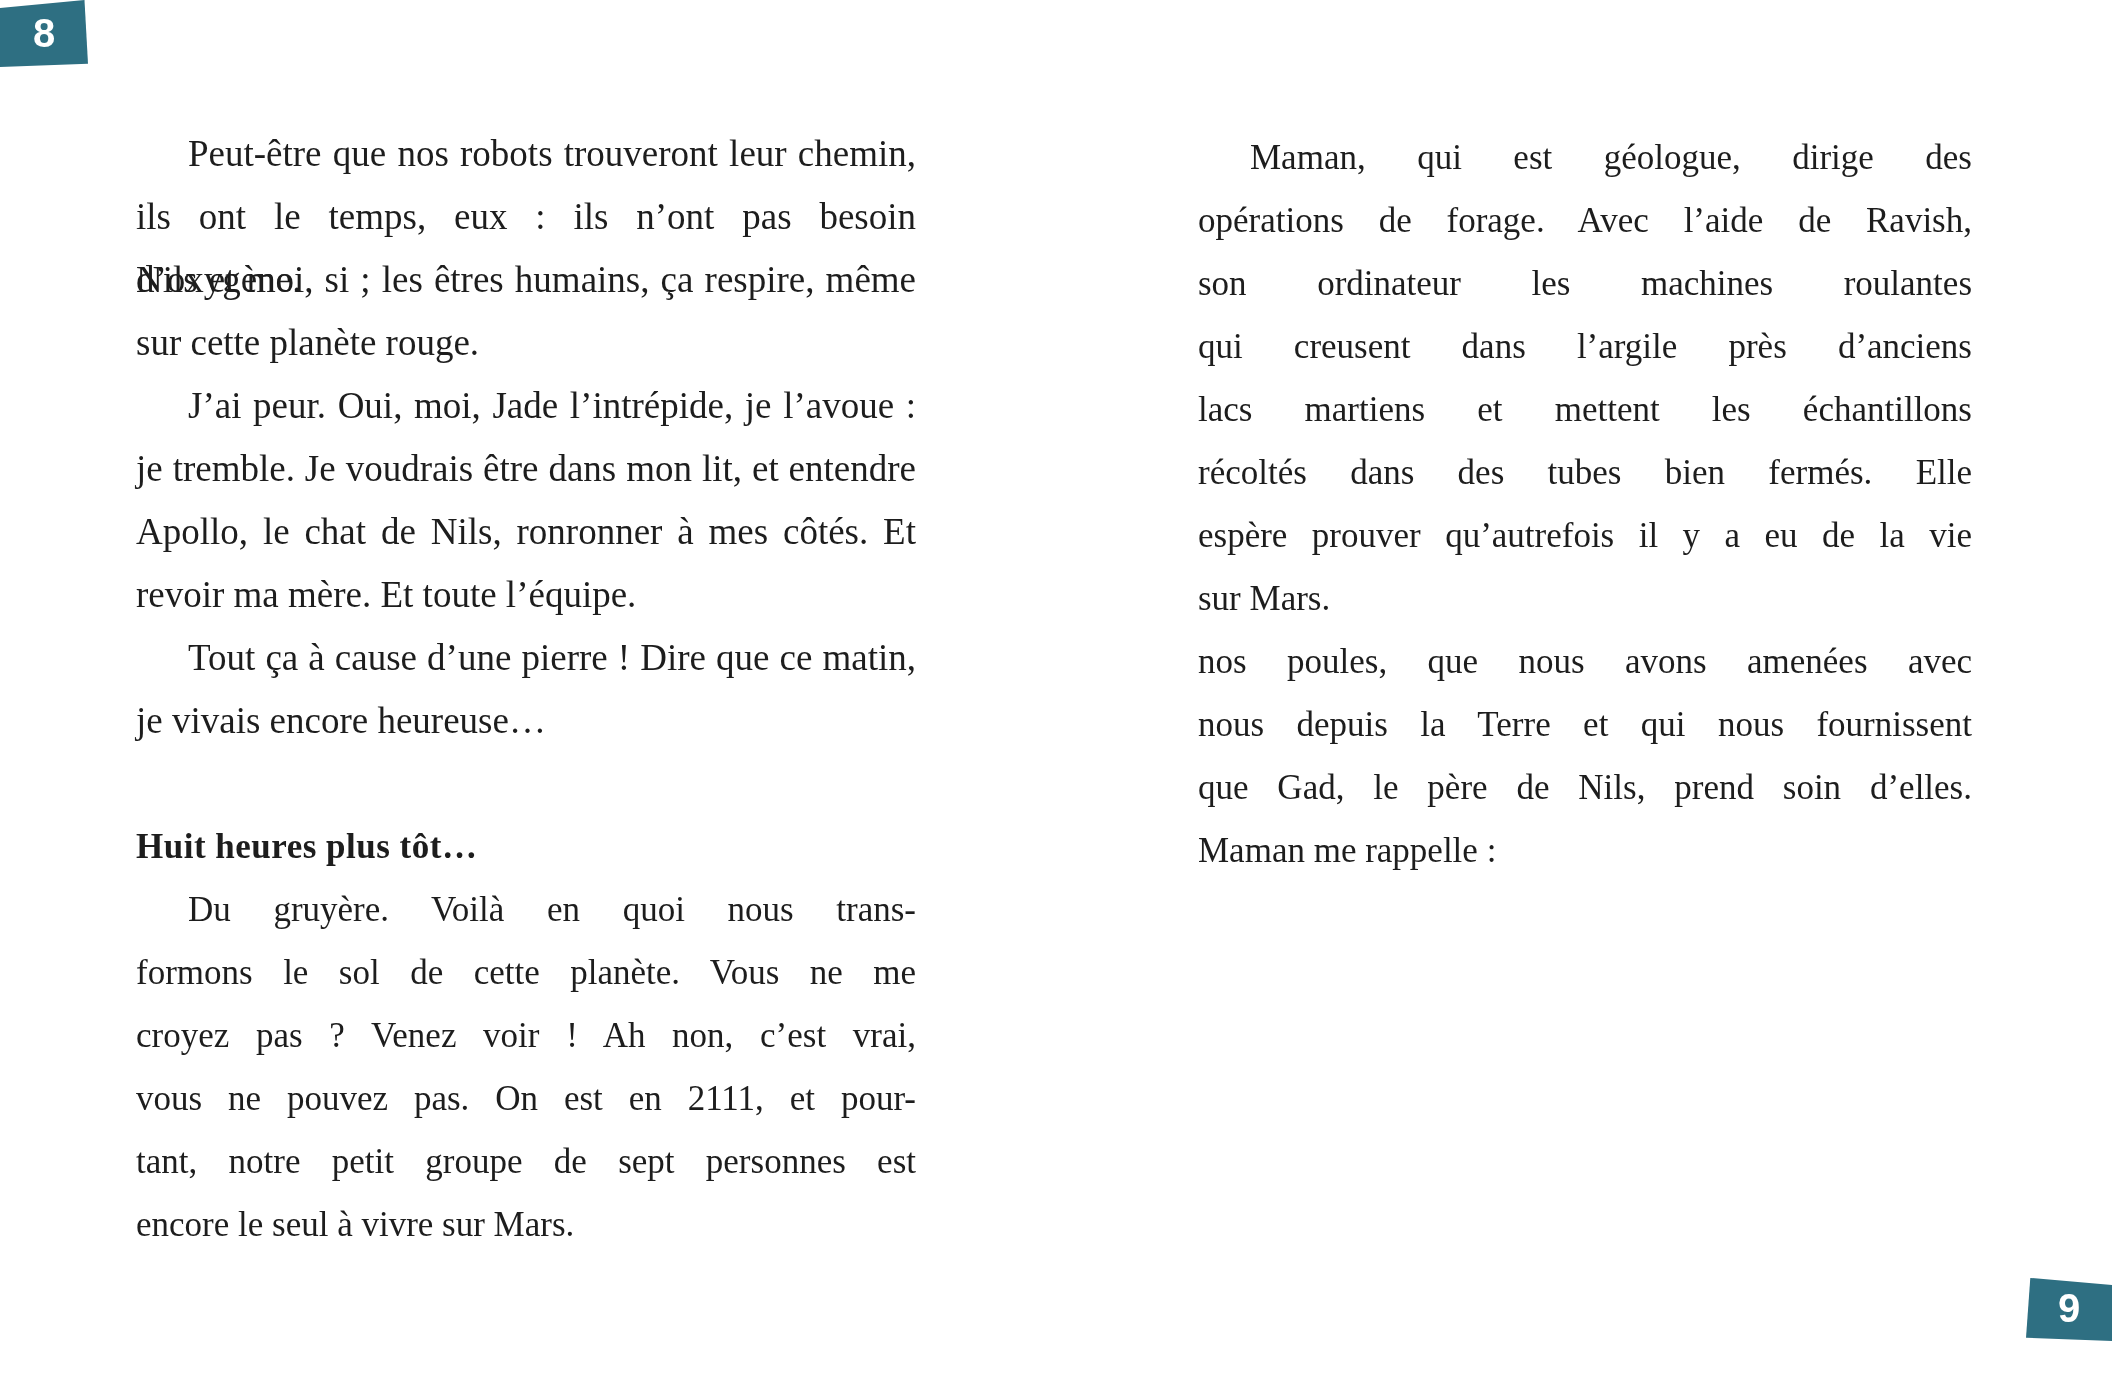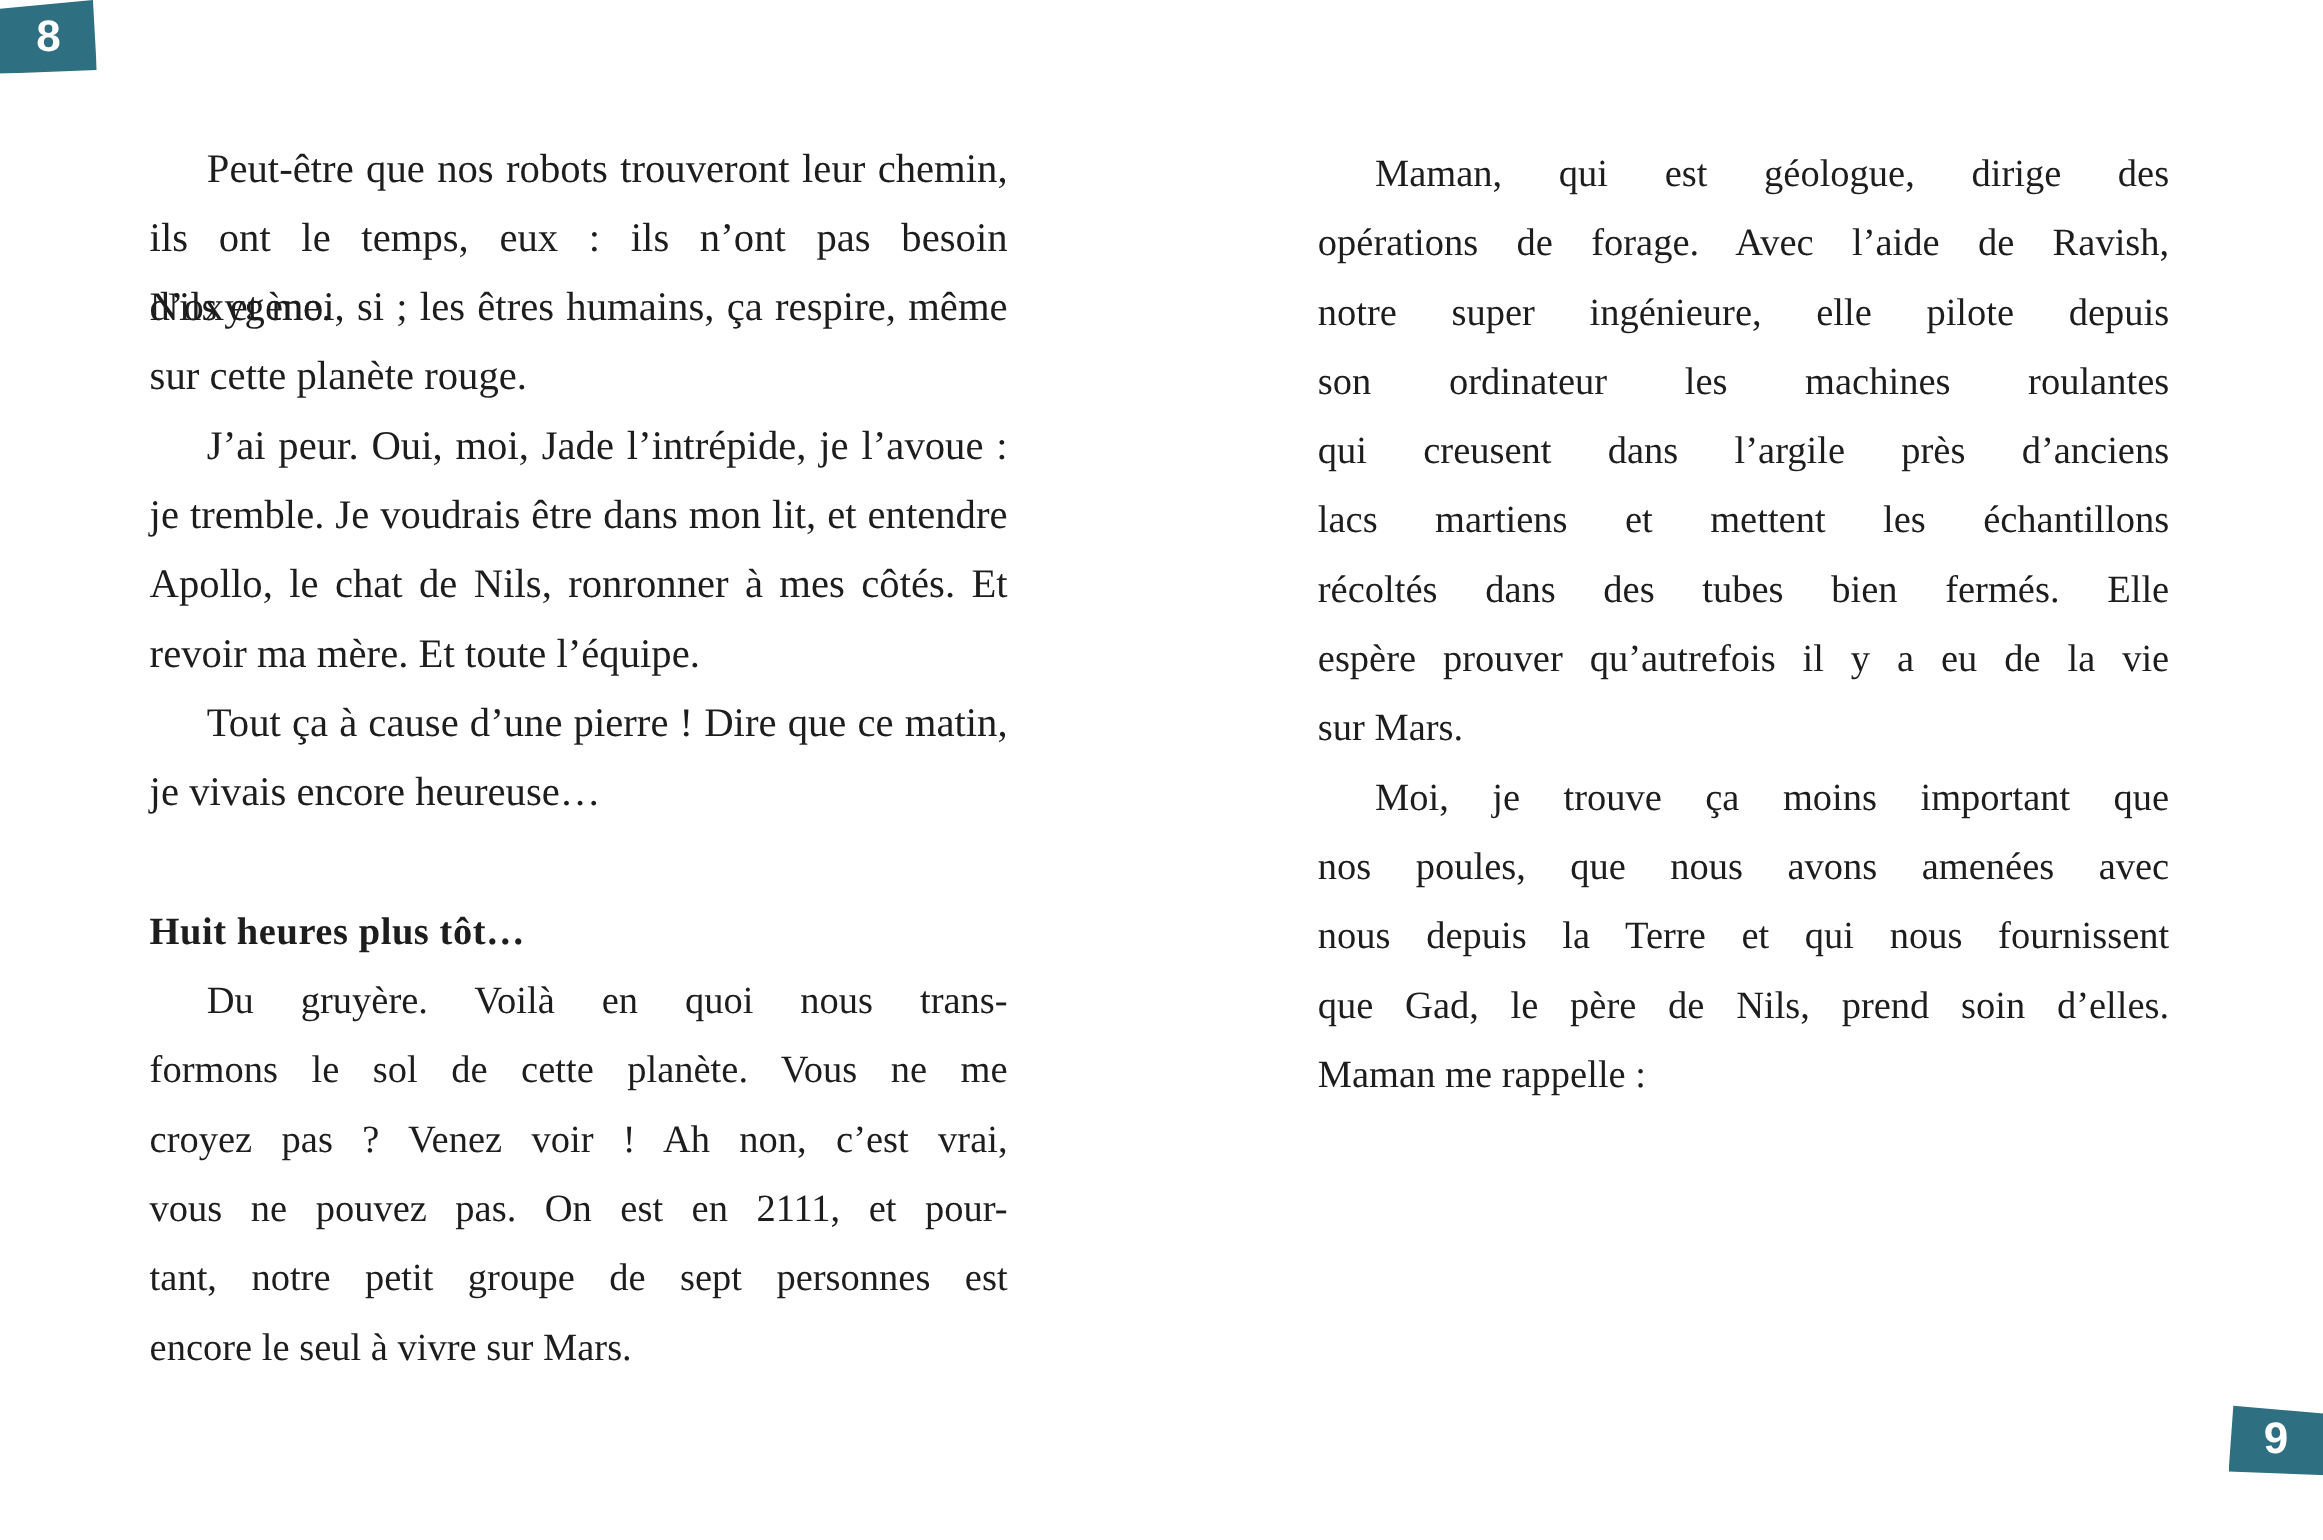--- a/index.html
+++ b/index.html
@@ -97,30 +97,28 @@
         <div class="line">vous ne pouvez pas. On est en 2111, et pour-</div>
         <div class="line">tant, notre petit groupe de sept personnes est</div>
         <div class="line last">encore le seul à vivre sur Mars.</div>
       </div>
     </div>
 
   <div id="right-column" class="page-column">
       <div class="para regular">
         <div class="line indent">Maman, qui est géologue, dirige des</div>
         <div class="line">opérations de forage. Avec l’aide de Ravish,</div>
-        <div class="line">notre super ingénieure, elle pilote depuis</div>
         <div class="line">son ordinateur les machines roulantes</div>
         <div class="line">qui creusent dans l’argile près d’anciens</div>
         <div class="line">lacs martiens et mettent les échantillons</div>
         <div class="line">récoltés dans des tubes bien fermés. Elle</div>
         <div class="line">espère prouver qu’autrefois il y a eu de la vie</div>
         <div class="line last">sur Mars.</div>
       </div>
       <div class="para regular">
-        <div class="line indent">Moi, je trouve ça moins important que</div>
         <div class="line">nos poules, que nous avons amenées avec</div>
         <div class="line">nous depuis la Terre et qui nous fournissent</div>
         <div class="line">que Gad, le père de Nils, prend soin d’elles.</div>
         <div class="line last">Maman me rappelle :</div>
       </div>
     </div>
 
   <div id="badge-left" class="page-badge" style="background: rgb(46, 111, 130);">
     <span>8</span>
   </div>

